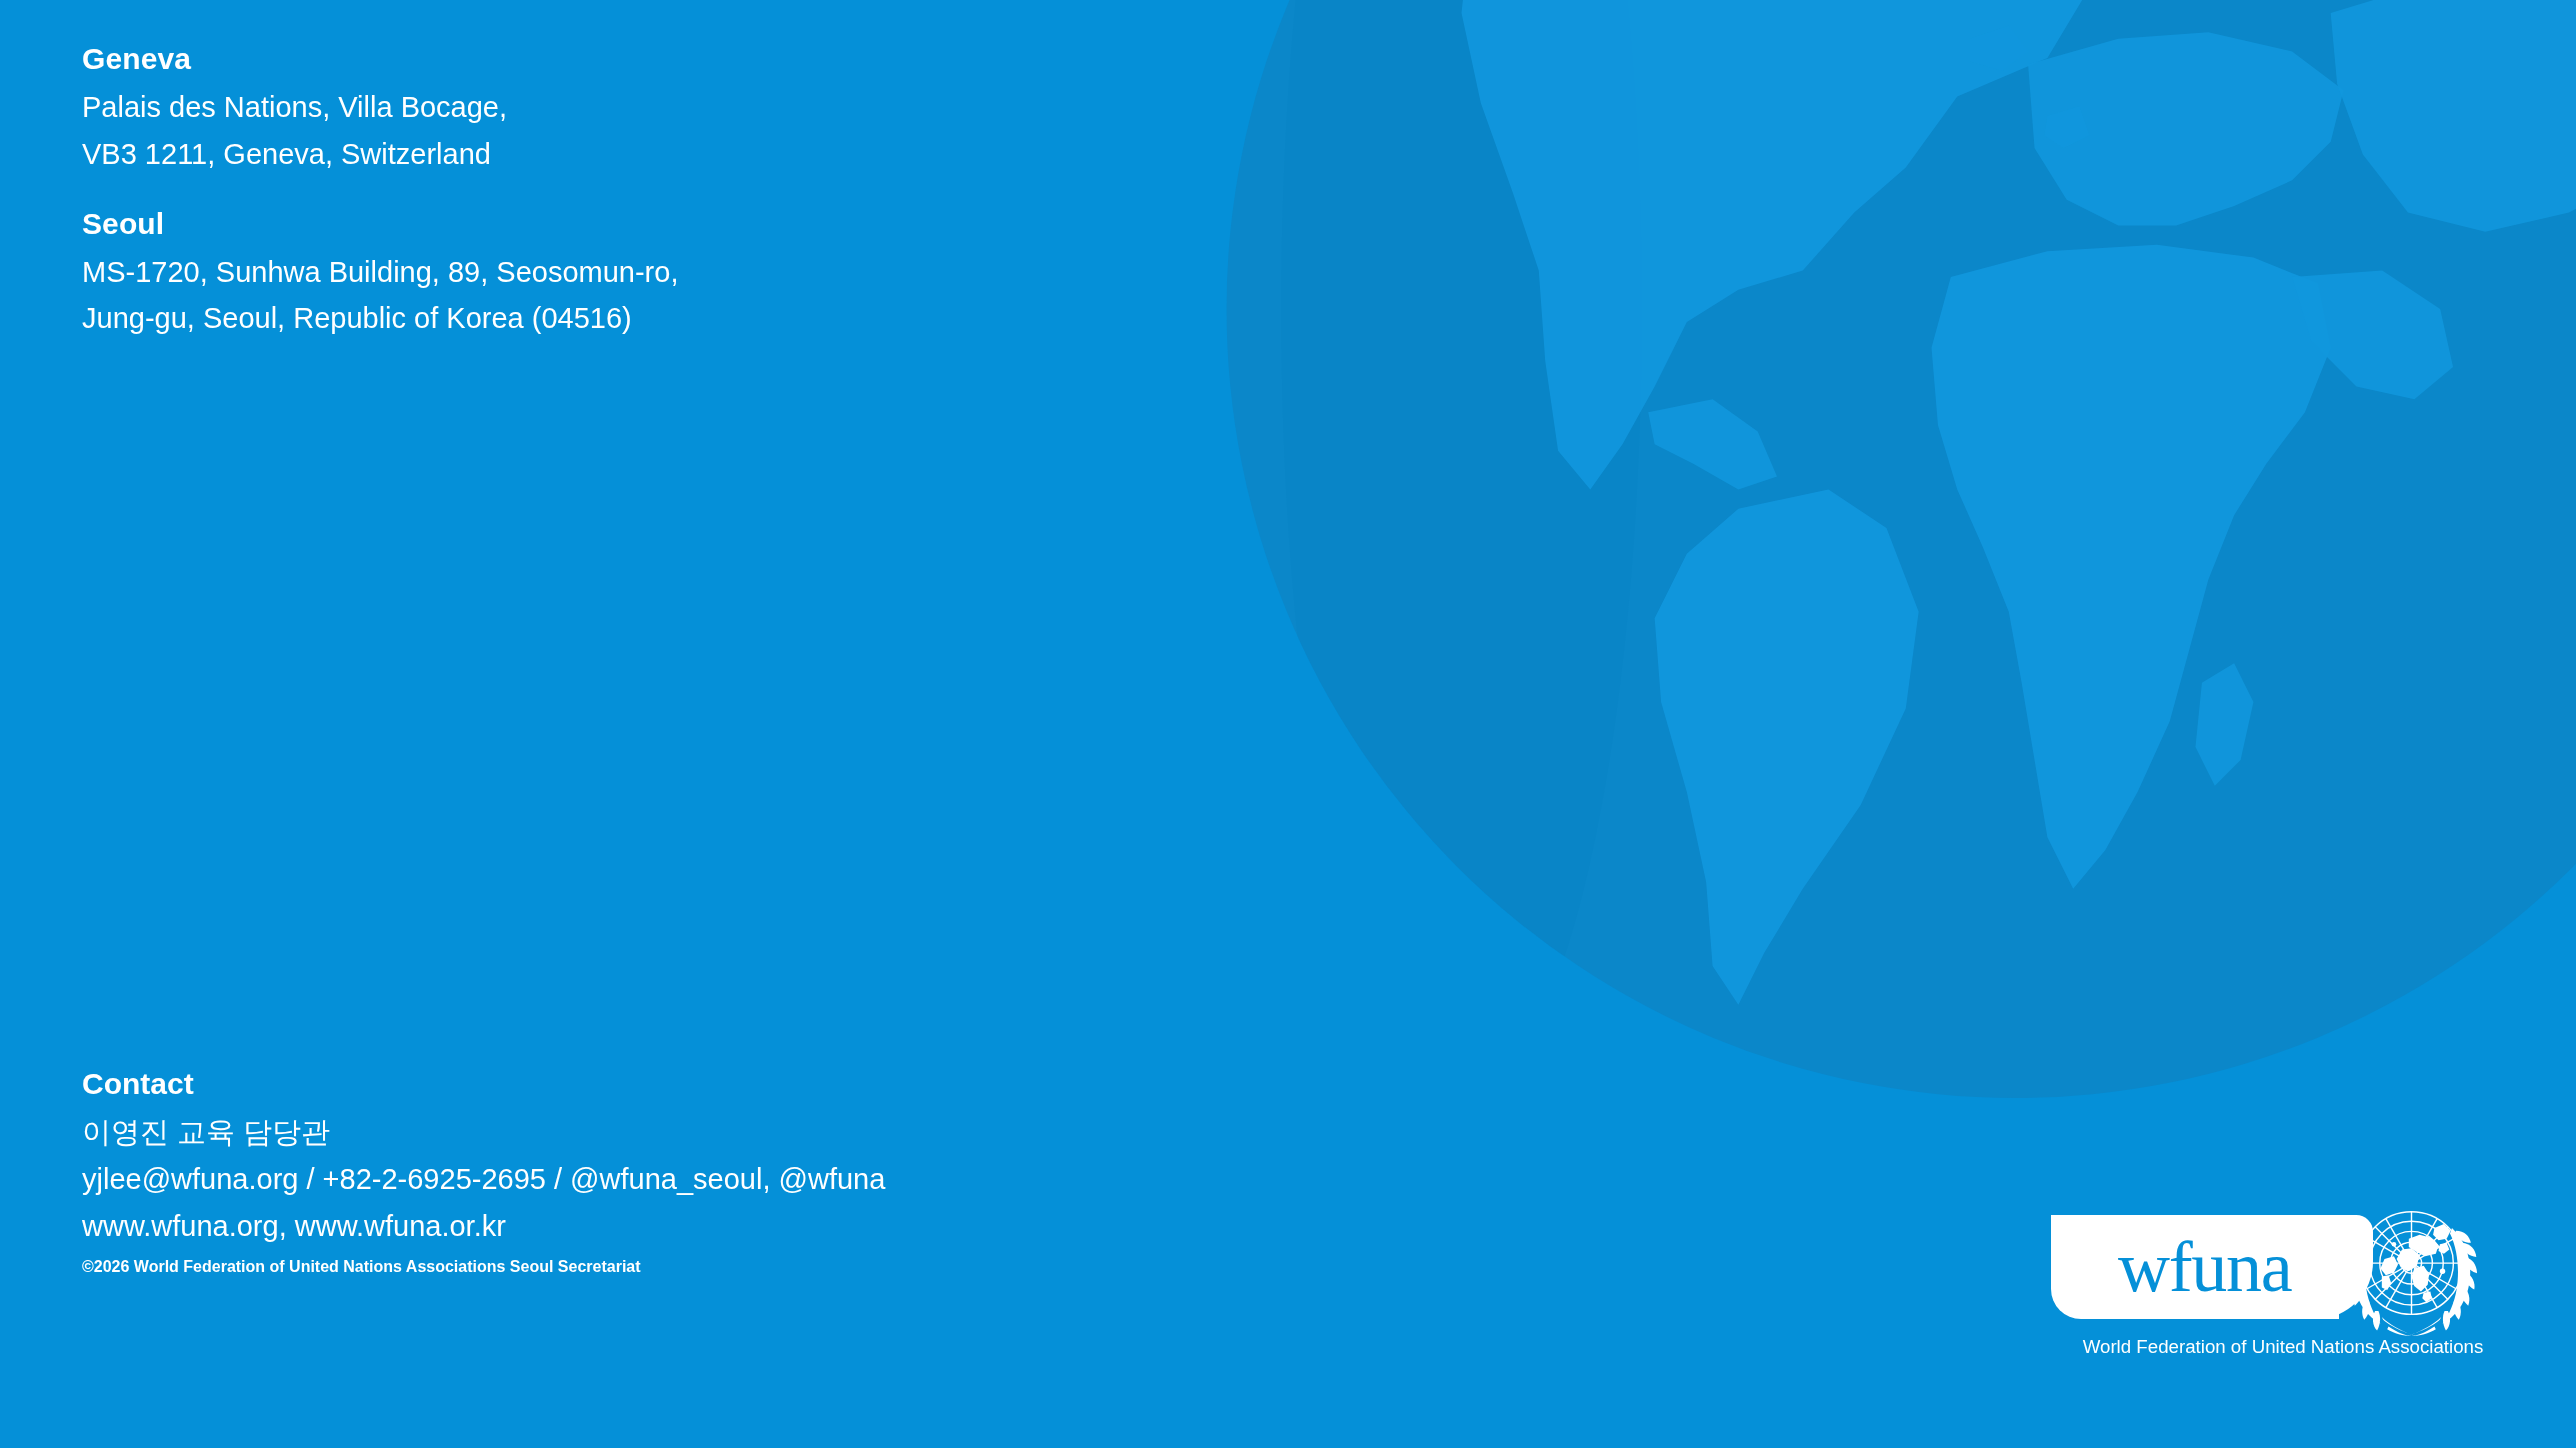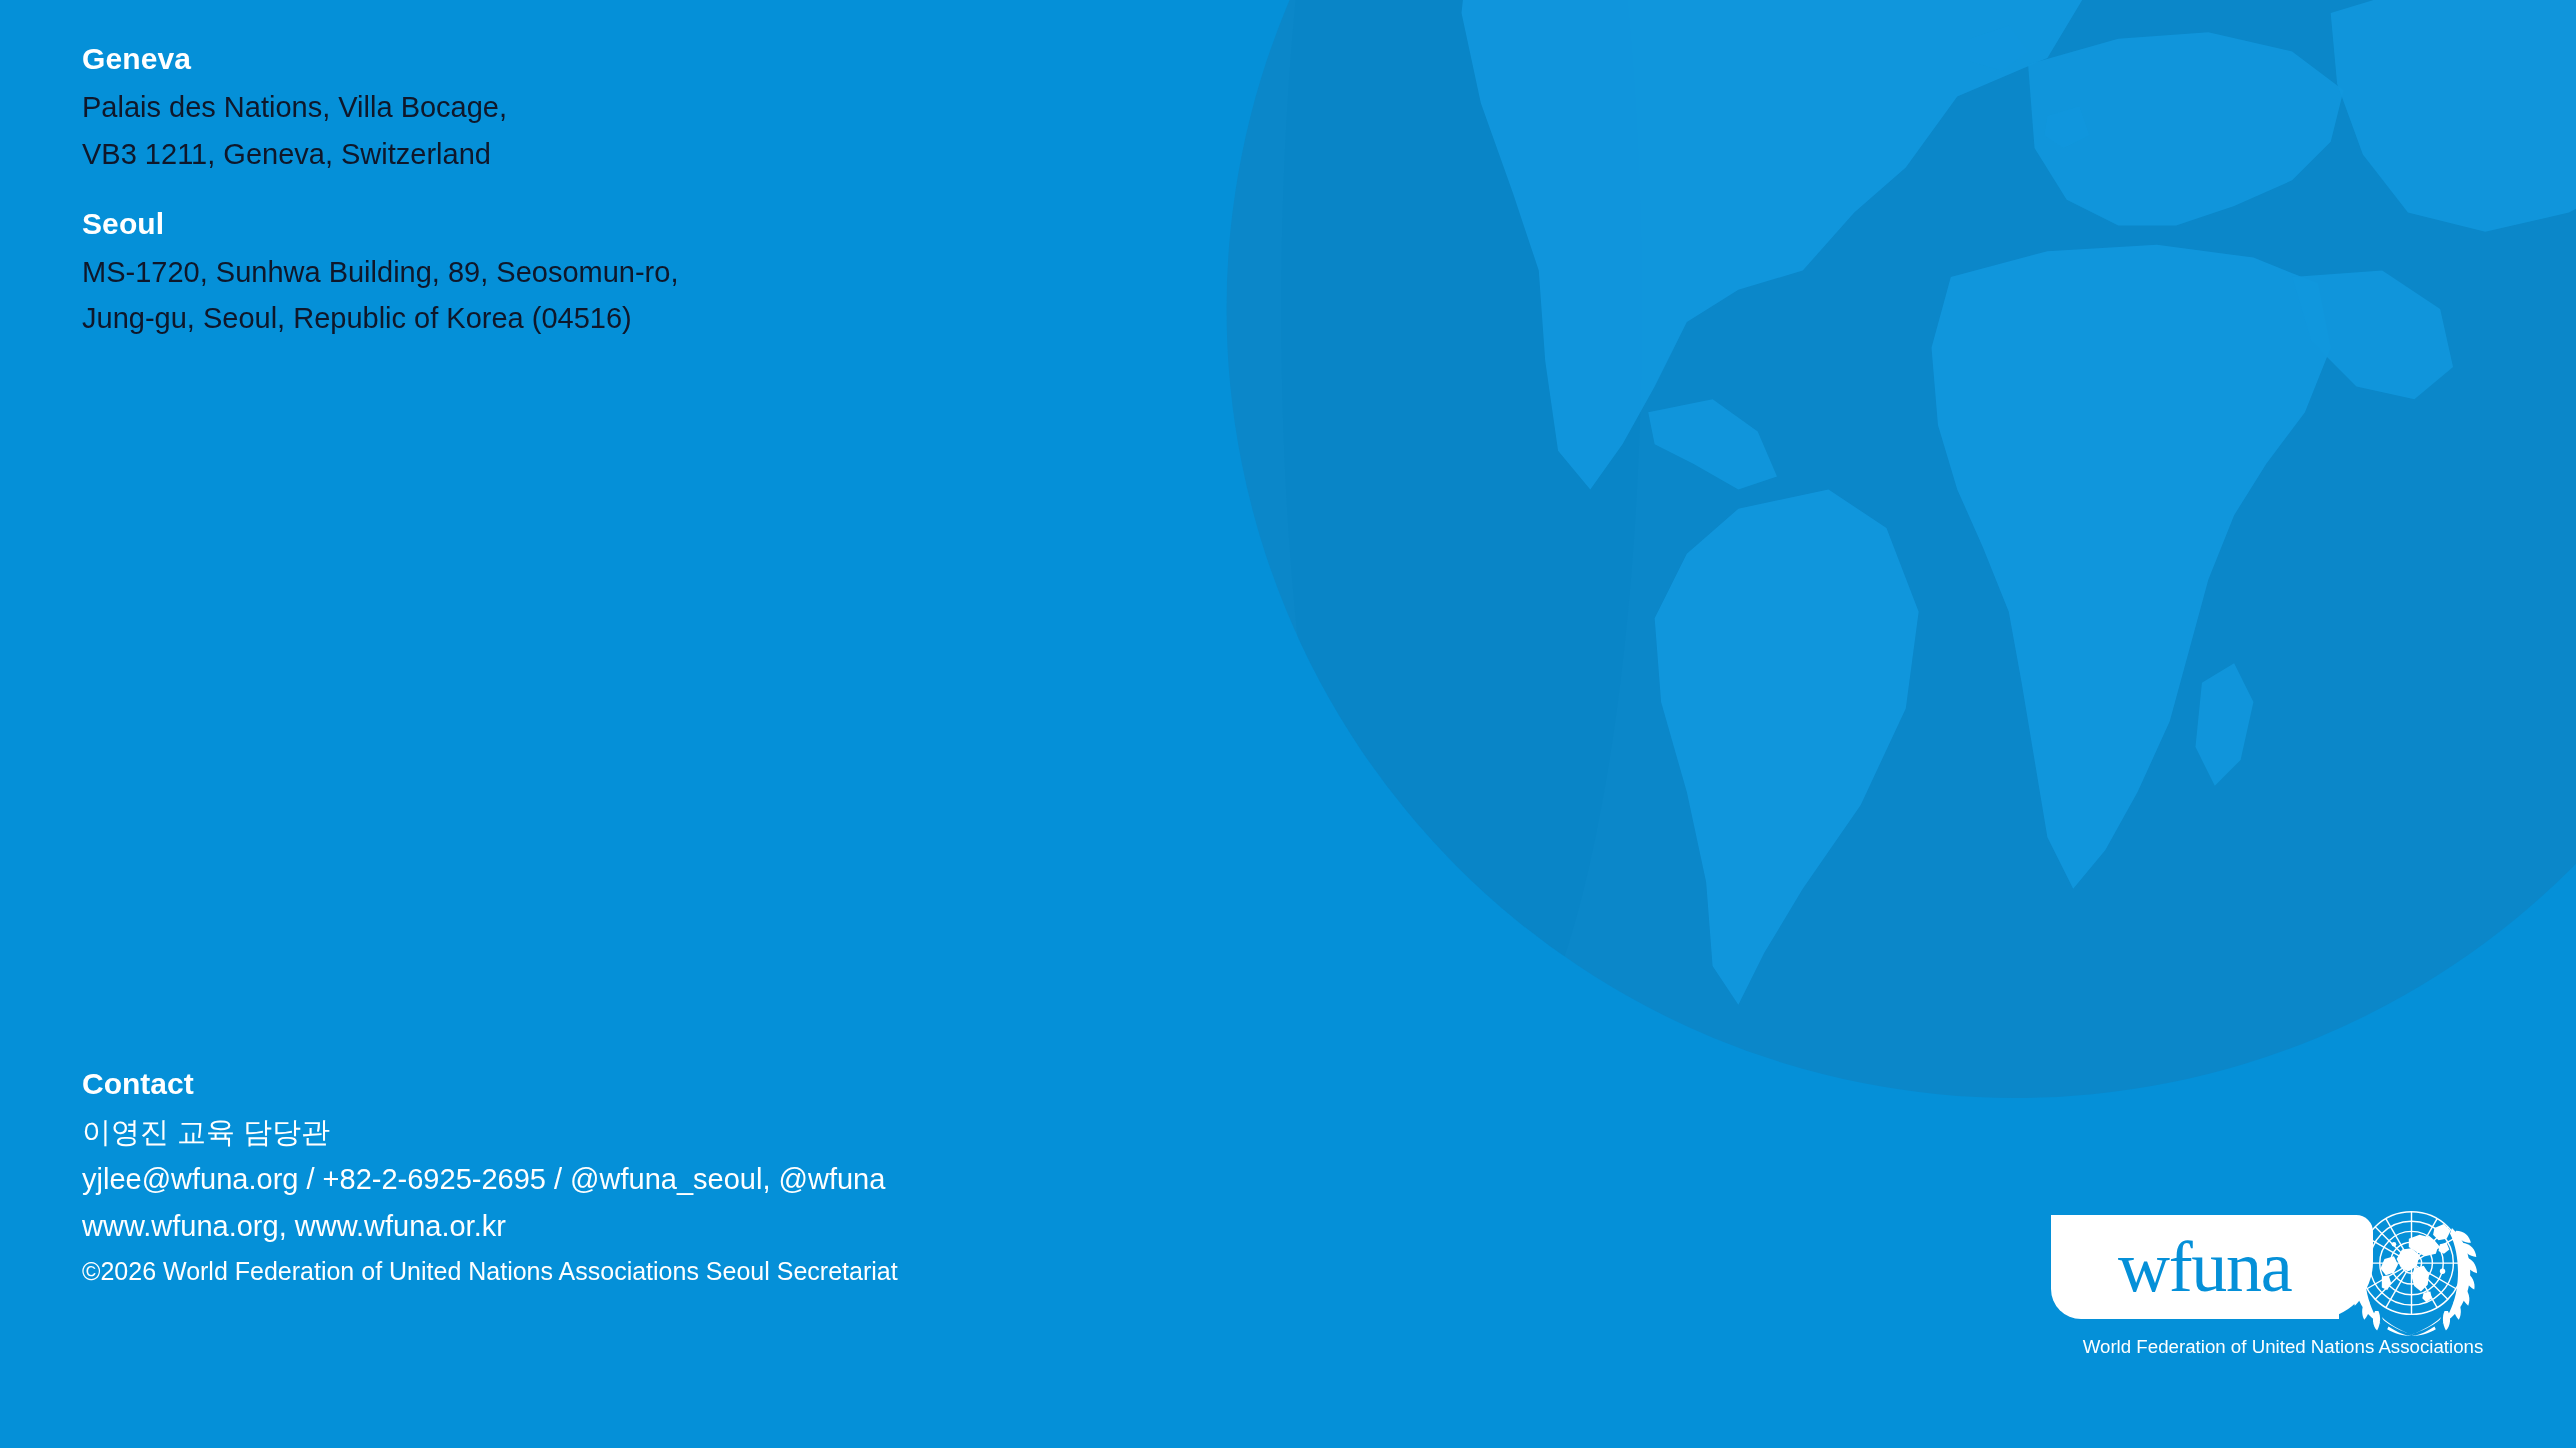--- a/index.html
+++ b/index.html
@@ -34,21 +34,21 @@
   .office-block { margin-bottom: 40px; }
   .office-name {
     color: #ffffff;
     font-size: 30px;
     font-weight: bold;
     letter-spacing: 0.1px;
     line-height: 1.0;
     margin-bottom: 19.3px;
   }
   .office-line {
-    color: #0f172a;
+    color: #ffffff;
     font-size: 29px;
     font-weight: 400;
     line-height: 1.0;
     margin-bottom: 17.4px;
     white-space: nowrap;
   }
   .office-line:last-child { margin-bottom: 0; }
 
   
   #contact {
@@ -67,22 +67,22 @@
   .contact-line {
     color: #ffffff;
     font-size: 29px;
     font-weight: 400;
     line-height: 1.0;
     margin-bottom: 18px;
     white-space: nowrap;
   }
   .copyright {
     color: #ffffff;
-    font-size: 25px;
-    font-weight: 400;
+    font-size: 16px;
+    font-weight: 700;
     line-height: 1.0;
     margin-top: 18px;
     white-space: nowrap;
   }
 
   
   #logo {
     position: absolute;
     left: 2051px;
     top: 1210px;

